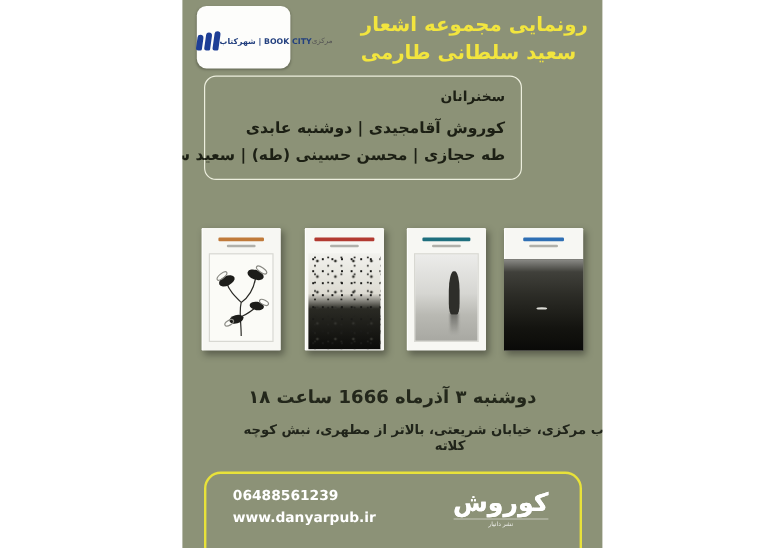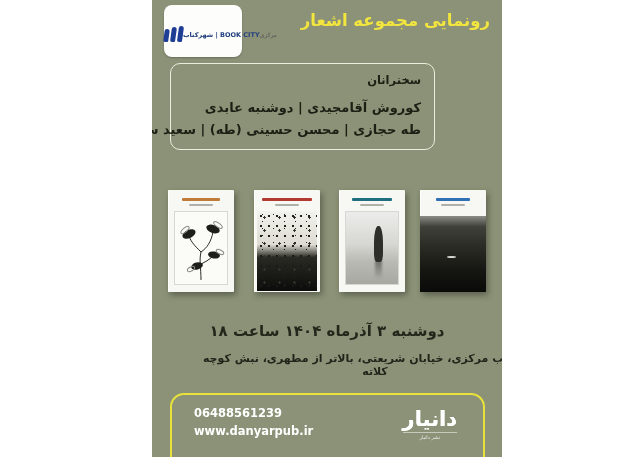--- a/index.html
+++ b/index.html
@@ -109,20 +109,21 @@
       <div class="bc-stroke"></div>
       <div class="bc-stroke"></div>
     </div>
     <div class="bc-name">شهرکتاب | BOOK CITY</div>
     <div class="bc-divider"></div>
     <div class="bc-branch">مرکزی</div>
   </div>
 
   <div class="title-block">
     <div>رونمایی مجموعه اشعار</div>
+    <div>سعید سلطانی طارمی</div>
   </div>
 
   <div class="speakers-box">
     <div class="speakers-heading">سخنرانان</div>
     <div class="speakers-line1">کوروش آقامجیدی  |  دوشنبه عابدی</div>
     <div class="speakers-line2">طه حجازی | محسن حسینی (طه) | سعید سلطانی طارمی</div>
   </div>
 
   <div class="book book1">
     <div class="t-bar" style="background-color: rgb(192, 122, 58); width: 58%;"></div>
@@ -158,27 +159,27 @@
   </div>
 
   <div class="book book4">
     <div class="t-bar" style="background-color: rgb(47, 111, 180); width: 52%;"></div>
     <div class="a-bar"></div>
     <div class="sea">
       <div class="boat-speck"></div>
     </div>
   </div>
 
-  <div class="datetime">دوشنبه ۳ آذرماه ۱۴۰۴ ساعت ۱۸</div>
+  <div class="datetime">دوشنبه ۳ آذرماه 1666 ساعت ۱۸</div>
   <div class="address">شهر کتاب مرکزی، خیابان شریعتی، بالاتر از مطهری، نبش کوچه کلاته</div>
 
   <div class="contact-box">
     <div class="contact-lines">
       <div>06488561239</div>
       <div>www.danyarpub.ir</div>
     </div>
     <div class="danyar">
-      <div class="danyar-wordmark">دانیار</div>
+      <div class="danyar-wordmark">کوروش</div>
       <div class="danyar-sub">نشر دانیار</div>
     </div>
   </div>
 
 </div>
 
 </body></html>

